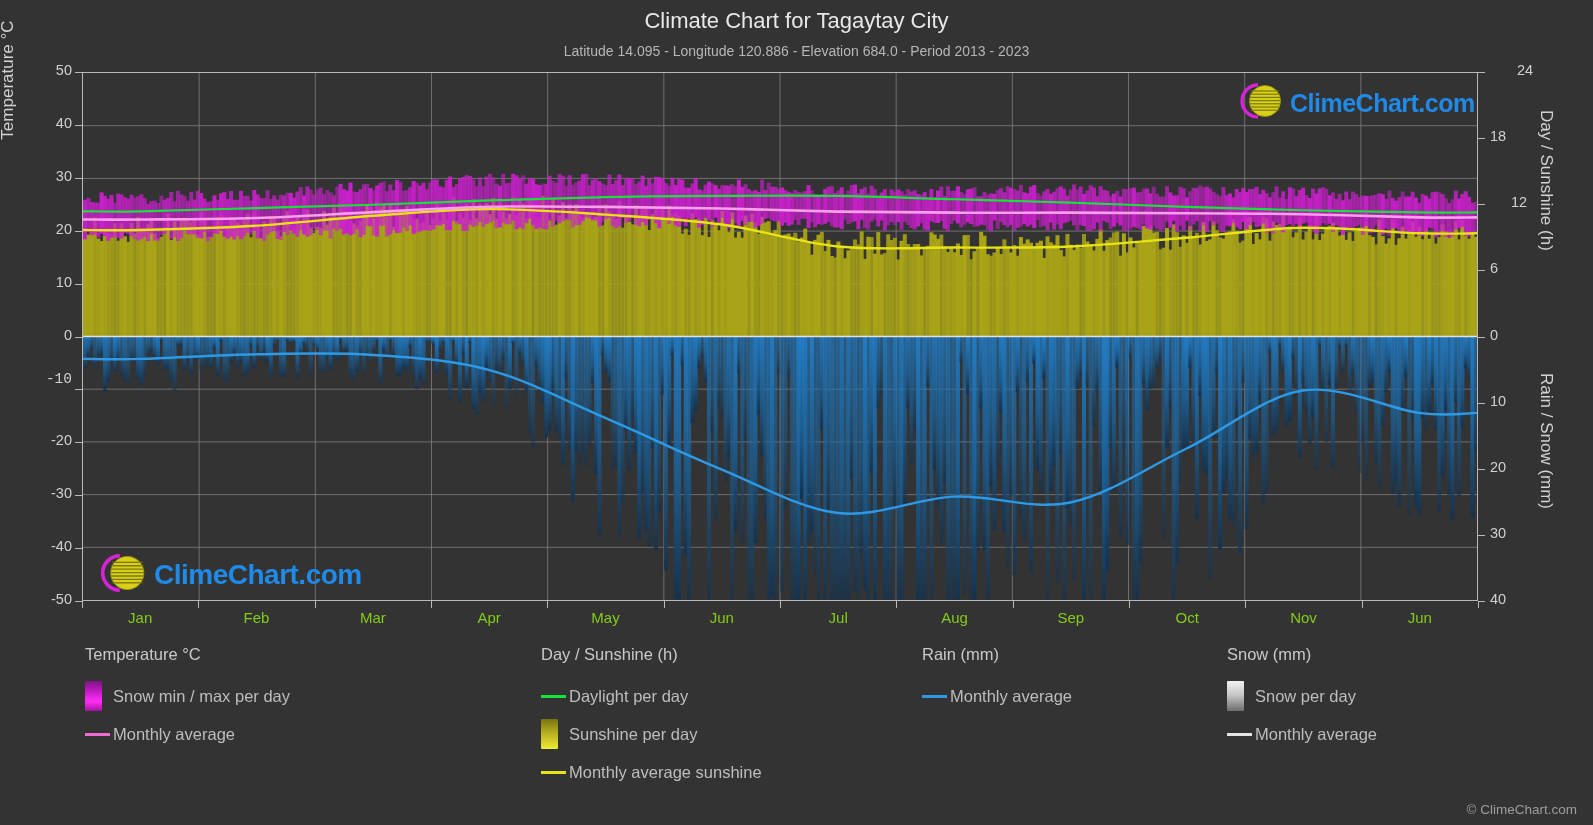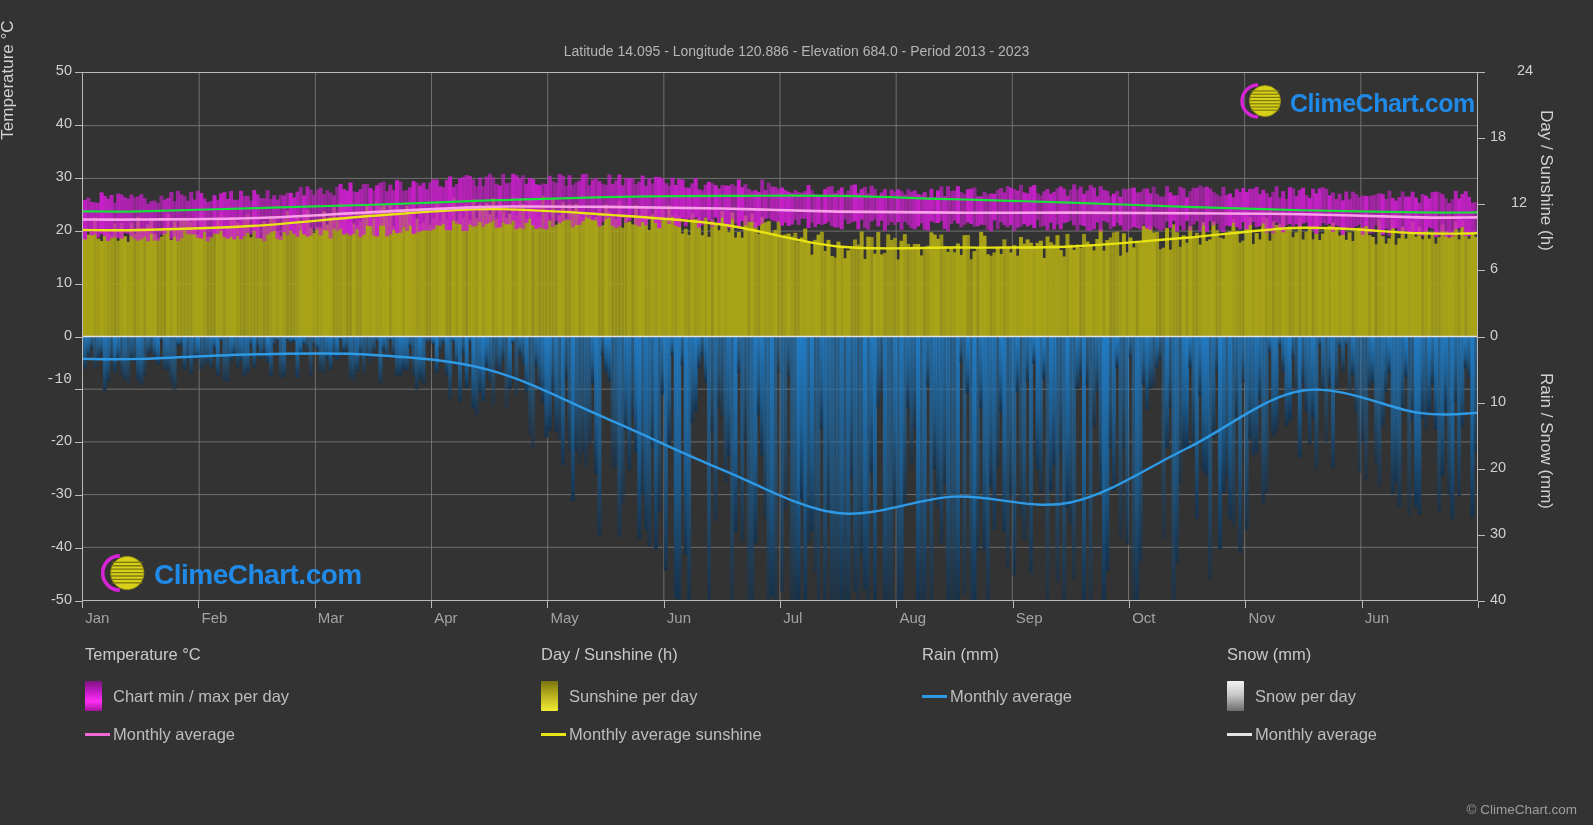--- a/index.html
+++ b/index.html
@@ -62,22 +62,22 @@
     transform-origin:left top;
     font-size:17px;color:#d2d2d2;
     white-space:nowrap;
   }
   .tick-txt{
     position:absolute;font-size:14.5px;color:#d0d0d0;white-space:nowrap;
   }
   .tick-left{text-align:right;width:46px;}
   .tick-right{text-align:left;width:46px;}
   .xtick{
-    position:absolute;font-size:15px;color:#a3a3a3;
-    text-align:left;width:110px;
+    position:absolute;font-size:15px;color:#84cc16;
+    text-align:center;width:110px;
   }
 
   
   .legend{position:absolute;left:0;top:645px;width:1593px;height:175px;}
   .legend-col{position:absolute;top:0;}
   .legend-head{
     font-size:16.5px;color:#c9c9c9;margin-bottom:13px;white-space:nowrap;
   }
   .legend-row{
     display:flex;align-items:center;height:38px;white-space:nowrap;
@@ -110,20 +110,21 @@
   .copyright{
     position:absolute;right:16px;bottom:8px;
     font-size:13.5px;color:#9d9d9d;white-space:nowrap;
   }
 </style>
 </head>
 <body>
 
 <div id="chart-root">
 
+  <div class="title">Climate Chart for Tagaytay City</div>
   <div class="subtitle">Latitude 14.095 - Longitude 120.886 - Elevation 684.0 - Period 2013 - 2023</div>
 
   <div class="y-label-left">Temperature °C</div>
 
   <div class="y-label-r1">Day / Sunshine (h)</div>
   <div class="y-label-r2">Rain / Snow (mm)</div>
 
   <div id="left-ticks">
       <div class="tick-txt tick-left" style="left: 26px; top: 62px;">50</div>
       <div class="tick-txt tick-left" style="left: 26px; top: 114.9px;">40</div>
@@ -1512,31 +1513,37 @@
       </svg>
     </span>
     <span class="txt" style="font-size:28px;">ClimeChart.com</span>
   </div>
 
   <div class="legend" id="legend">
       <div class="legend-col" style="left: 85px;">
         <div class="legend-head">Temperature °C</div>
         <div class="legend-row">
           <span class="swatch sw-temp"></span>
-          <span class="legend-txt">Chart min / max per day</span>
+          <span class="legend-txt">Snow min / max per day</span>
         </div>
         <div class="legend-row">
           <span class="lswrap">
             <span class="lswatch ls-pink"></span>
           </span>
           <span class="legend-txt">Monthly average</span>
         </div>
       </div>
       <div class="legend-col" style="left: 541px;">
         <div class="legend-head">Day / Sunshine (h)</div>
+        <div class="legend-row">
+          <span class="lswrap">
+            <span class="lswatch ls-green"></span>
+          </span>
+          <span class="legend-txt">Daylight per day</span>
+        </div>
         <div class="legend-row">
           <span class="swatch sw-sun"></span>
           <span class="legend-txt">Sunshine per day</span>
         </div>
         <div class="legend-row">
           <span class="lswrap">
             <span class="lswatch ls-yellow"></span>
           </span>
           <span class="legend-txt">Monthly average sunshine</span>
         </div>

